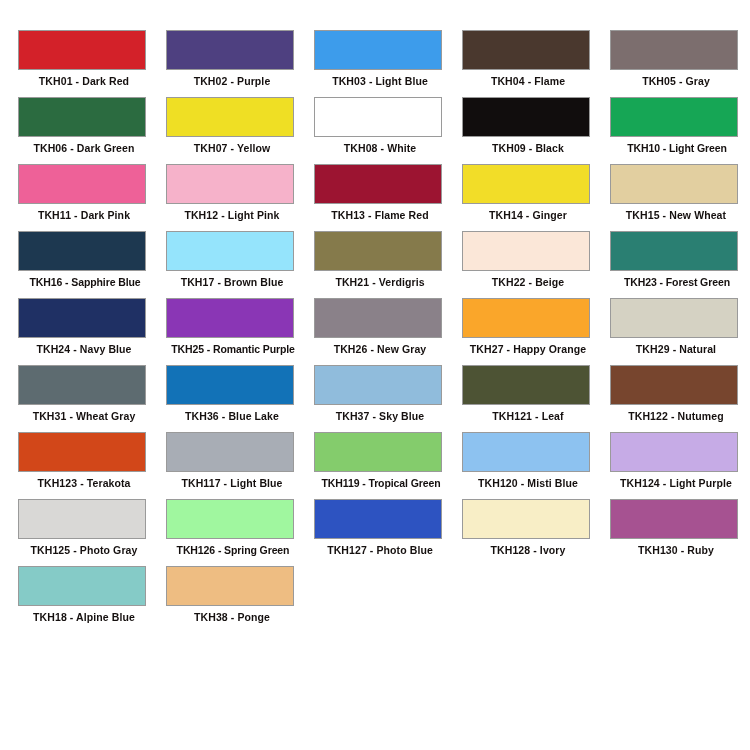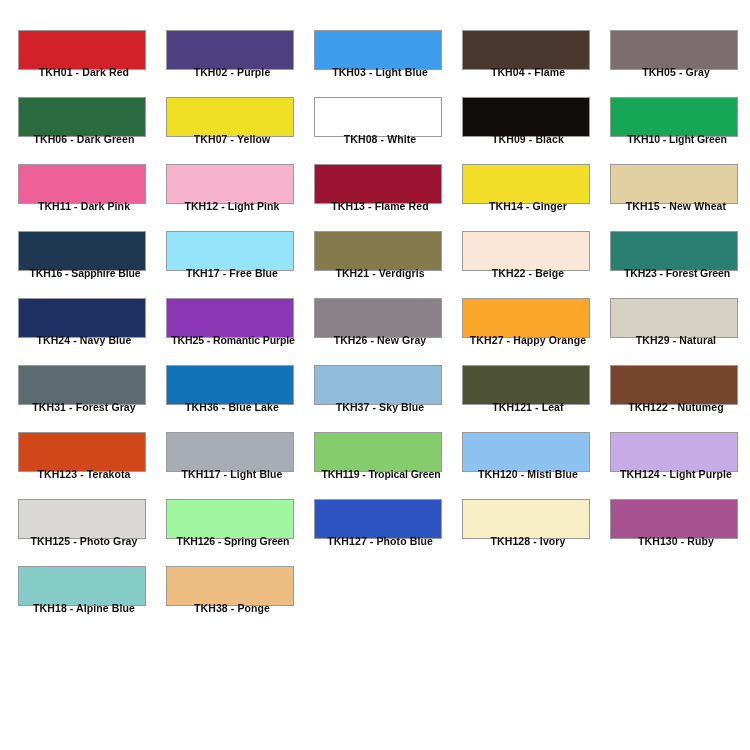--- a/index.html
+++ b/index.html
@@ -37,21 +37,21 @@
   .swatch-chip {
     width: 128px;
     height: 40px;
     box-sizing: border-box;
     border: 1px solid #9a9a9a;
     display: block;
   }
   .swatch-label {
     position: absolute;
     left: 0;
-    top: 35px;
+    top: 44px;
     width: 132px;
     text-align: center;
     font-size: 10.5px;
     font-weight: bold;
     color: #15100f;
     letter-spacing: 0.1px;
     white-space: nowrap;
     line-height: 14px;
   }
   .swatch-cell.wide-label .swatch-label {
@@ -124,21 +124,21 @@
       <div class="swatch-cell">
         <div class="swatch-chip" style="background-color: rgb(226, 207, 160);"></div>
         <div class="swatch-label">TKH15 - New Wheat</div>
       </div>
       <div class="swatch-cell wide-label">
         <div class="swatch-chip" style="background-color: rgb(29, 56, 80);"></div>
         <div class="swatch-label">TKH16 - Sapphire Blue</div>
       </div>
       <div class="swatch-cell">
         <div class="swatch-chip" style="background-color: rgb(149, 228, 252);"></div>
-        <div class="swatch-label">TKH17 - Free Blue</div>
+        <div class="swatch-label">TKH17 - Brown Blue</div>
       </div>
       <div class="swatch-cell">
         <div class="swatch-chip" style="background-color: rgb(133, 122, 75);"></div>
         <div class="swatch-label">TKH21 - Verdigris</div>
       </div>
       <div class="swatch-cell">
         <div class="swatch-chip" style="background-color: rgb(251, 231, 216);"></div>
         <div class="swatch-label">TKH22 - Beige</div>
       </div>
       <div class="swatch-cell wide-label">
@@ -160,21 +160,21 @@
       <div class="swatch-cell">
         <div class="swatch-chip" style="background-color: rgb(250, 166, 42);"></div>
         <div class="swatch-label">TKH27 - Happy Orange</div>
       </div>
       <div class="swatch-cell">
         <div class="swatch-chip" style="background-color: rgb(213, 210, 195);"></div>
         <div class="swatch-label">TKH29 - Natural</div>
       </div>
       <div class="swatch-cell">
         <div class="swatch-chip" style="background-color: rgb(93, 107, 112);"></div>
-        <div class="swatch-label">TKH31 - Forest Gray</div>
+        <div class="swatch-label">TKH31 - Wheat Gray</div>
       </div>
       <div class="swatch-cell">
         <div class="swatch-chip" style="background-color: rgb(18, 114, 183);"></div>
         <div class="swatch-label">TKH36 - Blue Lake</div>
       </div>
       <div class="swatch-cell">
         <div class="swatch-chip" style="background-color: rgb(144, 188, 220);"></div>
         <div class="swatch-label">TKH37 - Sky Blue</div>
       </div>
       <div class="swatch-cell">

